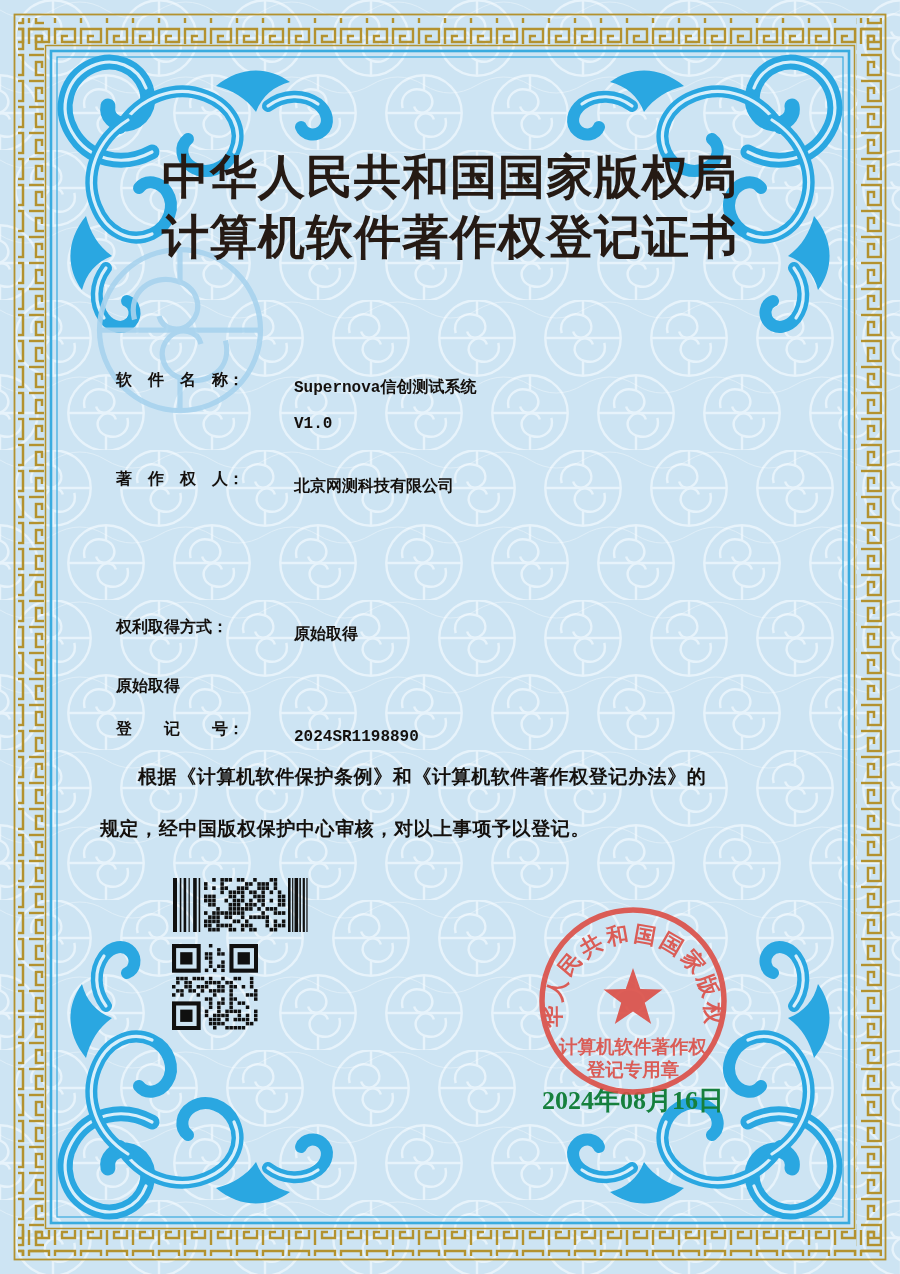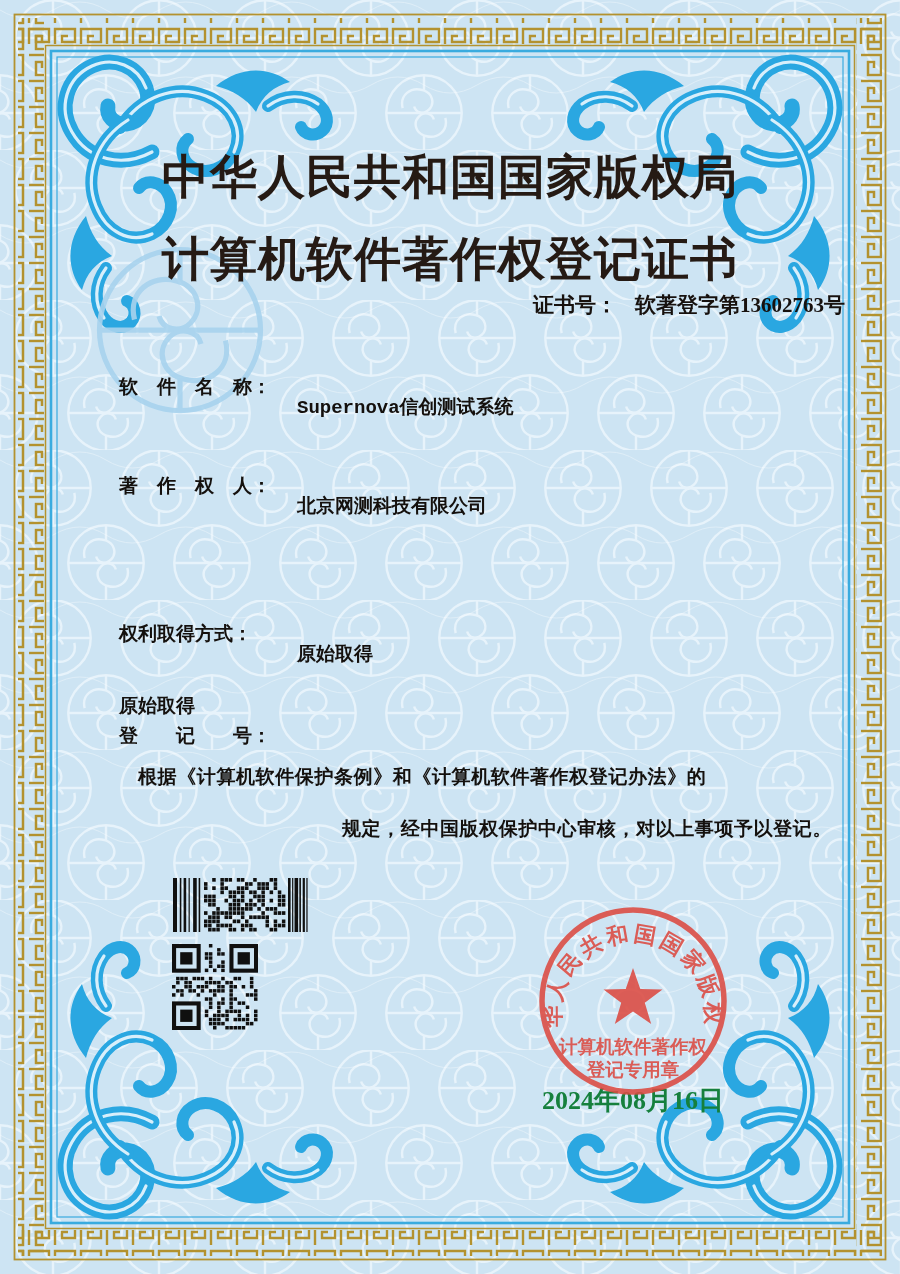--- a/index.html
+++ b/index.html
@@ -12,25 +12,25 @@
   .layer{position:absolute;z-index:2;}
   .title{
     left:0;width:100%;text-align:center;
     font-size:47px;font-weight:900;color:#251a14;letter-spacing:1px;
   }
   .cert-line{
     top:291px;right:55px;font-size:21px;font-weight:bold;color:#17110e;
     display:flex;align-items:baseline;
   }
   .cert-line .val{margin-left:18px;font-family:"Liberation Serif","DejaVu Serif",serif;}
-  .field-row{left:100px;font-size:19px;font-weight:bold;color:#14100d;white-space:pre;}
+  .field-row{left:100px;font-size:16px;font-weight:bold;color:#14100d;white-space:pre;}
   .field-row .lbl{display:inline-block;width:178px;vertical-align:top;}
   .field-row .vals{display:inline-block;vertical-align:top;
     font-family:"Liberation Mono","DejaVu Sans Mono",monospace;font-weight:bold;}
-  .field-row .vals div{line-height:36px;margin-top:16px;}
+  .field-row .vals div{line-height:36px;}
   .para{
     left:100px;width:732px;font-size:19px;font-weight:bold;color:#14100d;
     letter-spacing:0.6px;
   }
   .indent{text-indent:2em;}
   .date{
     top:1083px;left:533px;width:200px;text-align:center;
     font-size:26px;font-weight:bold;color:#15803d;z-index:2;
   }
   .stamp-svg{position:absolute;left:533px;top:901px;z-index:3;}
@@ -115,49 +115,45 @@
       <use href="#flourish" transform="translate(0,0)"></use>
       <use href="#flourish" transform="translate(900,0) scale(-1,1)"></use>
       <use href="#flourish" transform="translate(0,1274) scale(1,-1)"></use>
       <use href="#flourish" transform="translate(900,1274) scale(-1,-1)"></use>
     </g>
 
     <use href="#cpl" transform="translate(180,330) scale(1.75)" stroke="#a8d3ee" stroke-width="3" opacity="0.9"></use>
   </svg>
 
   <div class="layer title" style="top:146px;">中华人民共和国国家版权局</div>
-  <div class="layer title" style="top:228px;">计算机软件著作权登记证书</div>
-
-  <div class="layer cert-line">
-    <span>证书号：</span>
-    <span class="val">软著登字第13602763号</span>
-  </div>
+  <div class="layer title" style="top:206px;">计算机软件著作权登记证书</div>
+
 
   <div class="layer field-row" style="top:352px;">
-    <span class="lbl">软　件　名　称：</span><span class="vals"><div>Supernova信创测试系统</div></span>
+    <span class="lbl">软　件　名　称：</span><span class="vals"><div>Supernova信创测试系统</div><div>V1.0</div></span>
   </div>
 
   <div class="layer field-row" style="top:451px;">
     <span class="lbl">著　作　权　人：</span><span class="vals"><div>北京网测科技有限公司</div></span>
   </div>
 
   <div class="layer field-row" style="top:599px;">
     <span class="lbl">权利取得方式：</span><span class="vals"><div>原始取得</div></span>
   </div>
 
   <div class="layer field-row" style="top:651px;">
     <span class="vals"><div>原始取得</div></span>
   </div>
 
   <div class="layer field-row" style="top:701px;">
-    <span class="lbl">登　　记　　号：</span>
+    <span class="lbl">登　　记　　号：</span><span class="vals"><div>2024SR1198890</div></span>
   </div>
 
   <div class="layer para indent" style="top:764px;">根据《计算机软件保护条例》和《计算机软件著作权登记办法》的</div>
-  <div class="layer para" style="top:816px;text-align:right;">规定，经中国版权保护中心审核，对以上事项予以登记。</div>
+  <div class="layer para" style="top:816px;">规定，经中国版权保护中心审核，对以上事项予以登记。</div>
 
   <svg id="barcode" class="code-svg" style="left:172px;top:878px;" width="142" height="54">
       <rect x="1" y="0" width="4" height="54" fill="#101010"></rect>
       <rect x="7.760484065487981" y="0" width="1.6" height="54" fill="#101010"></rect>
       <rect x="11.606060828641057" y="0" width="2.6" height="54" fill="#101010"></rect>
       <rect x="16.563246097043155" y="0" width="1.2" height="54" fill="#101010"></rect>
       <rect x="21.13439125008881" y="0" width="3.6" height="54" fill="#101010"></rect>
       <rect x="26.628140391781926" y="0" width="1.6" height="54" fill="#101010"></rect>
       <rect x="32" y="4.15" width="3.5" height="3.7" fill="#101010"></rect>
       <rect x="32" y="8.3" width="3.5" height="3.7" fill="#101010"></rect>

